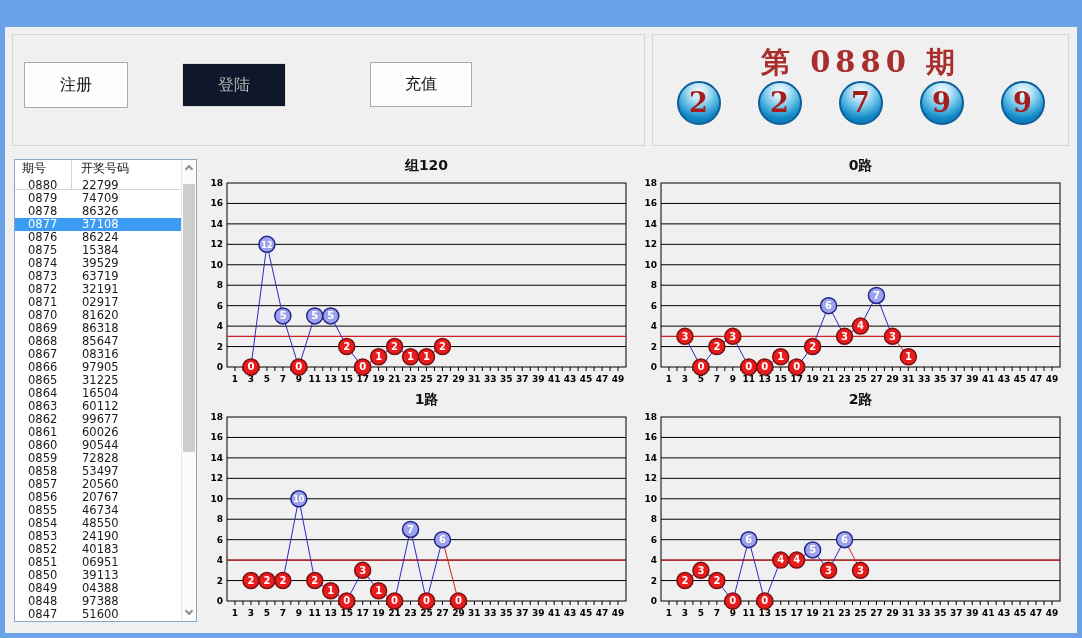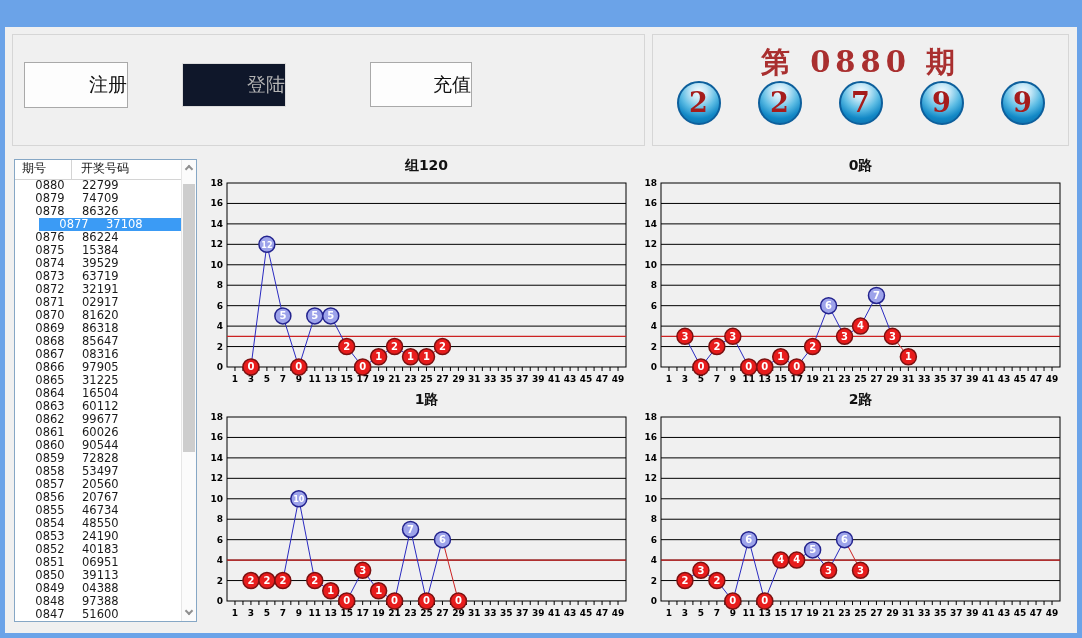--- a/index.html
+++ b/index.html
@@ -19,47 +19,47 @@
   .btn-close { position:absolute; right:8px; top:2px; width:46px; height:22px; background:#cd5a52; color:#fff;
                font-size:15px; font-weight:bold; text-align:center; line-height:21px; }
 
   
   .client { position:absolute; left:5px; right:5px; top:27px; bottom:5px; background:#f0f0f0; }
 
   .groupbox { position:absolute; border:1px solid #d6d6d6; background:#f0f0f0; }
   .gb-buttons { left:7px; top:7px; width:633px; height:112px; }
   .gb-draw { left:647px; top:7px; width:417px; height:112px; }
 
-  .btn { position:absolute; background:#fdfdfd; border:1px solid #a9a9a9; font-size:19px; color:#111;
-         text-align:right; font-family:inherit; }
+  .btn { position:absolute; background:#fdfdfd; border:1px solid #a9a9a9; font-size:16px; color:#111;
+         text-align:center; font-family:inherit; }
   .btn-register { left:19px; top:35px; width:104px; height:46px; }
   .btn-login { left:177px; top:36px; width:104px; height:44px; border-color:#dcdcdc; background:#0f172a; color:#b4b4b4; }
   .btn-recharge { left:337px; top:35px; width:102px; height:45px;margin-left:28px; }
 
   .issue-title { position:absolute; left:0; right:0; top:8px; text-align:center;
                  font-family:"DejaVu Serif","Liberation Serif",serif; font-weight:bold;
                  font-size:29px; color:#a92f2f; letter-spacing:5px; }
   .balls-row { position:absolute; left:0; right:0; top:46px; display:flex; justify-content:center; gap:37px; }
   .lottery-ball { width:44px; height:44px; border-radius:50%;
         background:radial-gradient(circle at 50% 22%, #f3fbff 0%, #c2e6f6 22%, #5cbce4 48%, #1288c6 72%, #0a679f 100%);
         border:2px solid #0d5f9c; color:#a51c1c; font-family:"DejaVu Serif","Liberation Serif",serif;
         font-weight:bold; font-size:27px; text-align:center; line-height:40px; }
 
   
   .listbox { position:absolute; left:9px; top:132px; width:183px; height:463px; background:#fff;
              border:1px solid #86a7c5; }
-  .list-header { position:absolute; left:0; right:15px; top:0; height:20px; display:flex;
+  .list-header { position:absolute; left:0; right:15px; top:0; height:30px; display:flex;
                  font-size:12px; color:#111; border-bottom:1px solid #d4d4d4; background:#fff; }
   .list-header .h1 { width:57px; padding-left:7px; line-height:17px; border-right:1px solid #d4d4d4; }
   .list-header .h2 { flex:1; padding-left:9px; line-height:17px; }
   .list-body { position:absolute; left:0; right:15px; top:19px; bottom:0; overflow:hidden; }
   .lrow { display:flex; height:13px; line-height:13px; font-size:11.5px; color:#1a1a1a; }
-  .lrow .c1 { width:57px; padding-left:13px;text-align:center; }
+  .lrow .c1 { width:57px; padding-left:13px; }
   .lrow .c2 { flex:1; padding-left:10px; }
-  .lrow.selected { background:#3b9bf5; color:#fff;margin-left:24px; }
+  .lrow.selected { background:#3b9bf5; color:#fff; }
 
   .list-scrollbar { position:absolute; right:0; top:0; bottom:0; width:15px; background:#fbfbfb; border-left:1px solid #e6e6e6; }
   .sb-thumb { position:absolute; left:1px; right:1px; top:24px; height:268px; background:#cdcdcd; }
   .sb-up, .sb-down { position:absolute; left:0; right:0; height:16px; }
   .sb-up { top:0; } .sb-down { bottom:0; }
   .chev { position:absolute; left:4px; width:6px; height:6px; border-left:2px solid #909090; border-top:2px solid #909090; }
   .chev.up { top:6px; transform:rotate(45deg); }
   .chev.down { top:3px; transform:rotate(225deg); }
 
   

